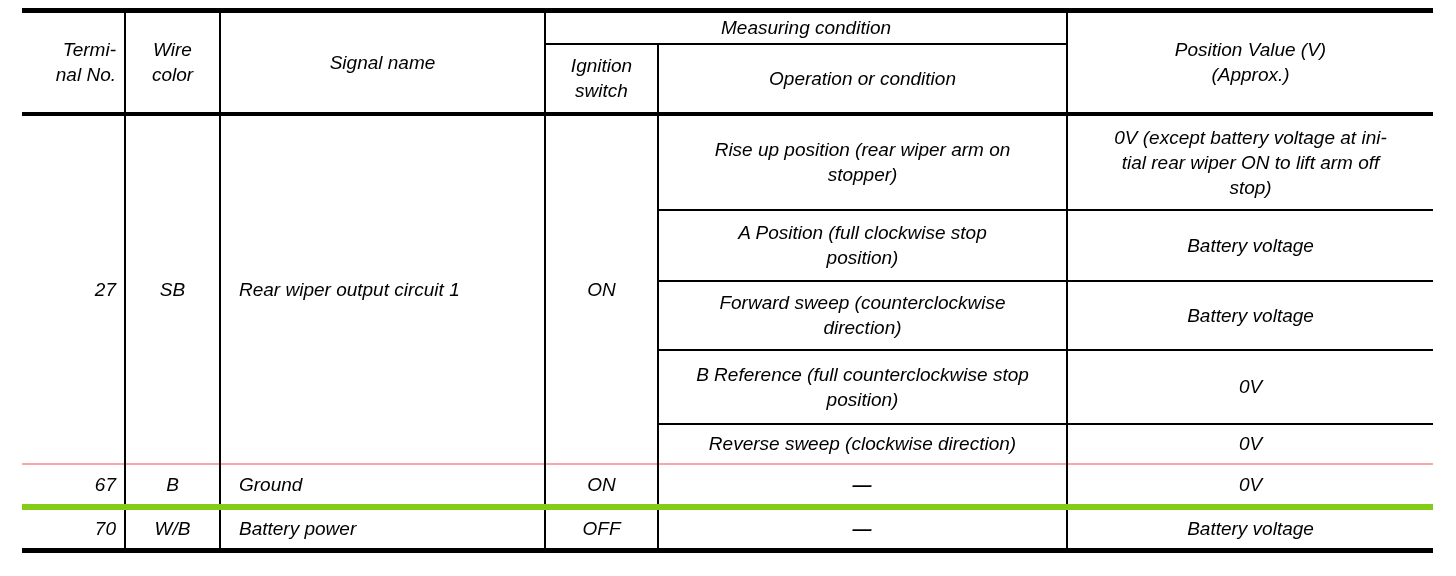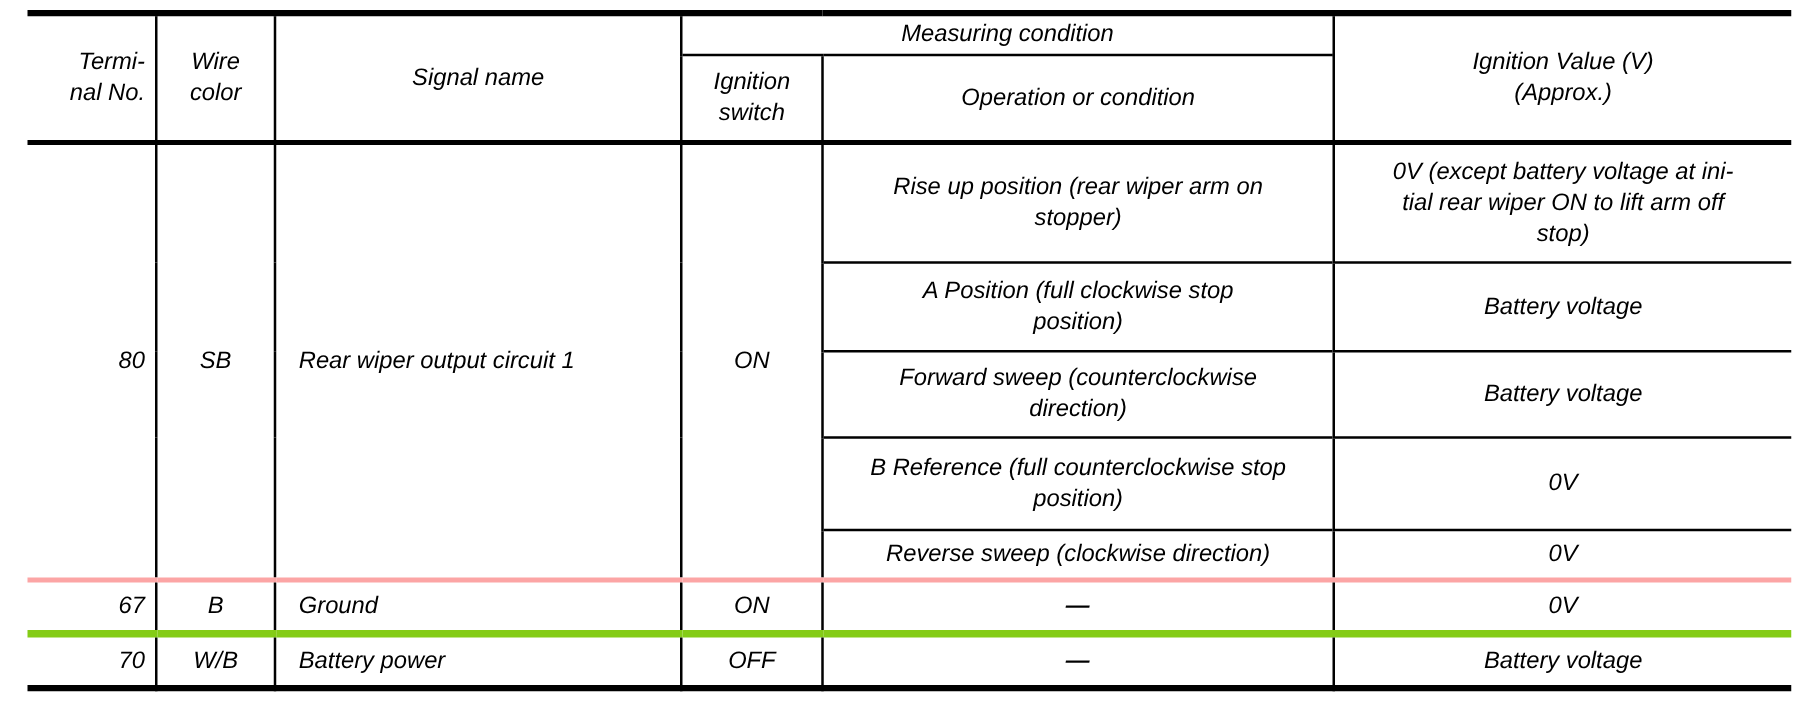--- a/index.html
+++ b/index.html
@@ -42,21 +42,21 @@
   .terminal-table .head-sub { height: 70px; }
   .terminal-table .head-sub th { border-top: 2px solid #000; }
   .terminal-table .row-rise { height: 96px; }
   .terminal-table .row-a    { height: 71px; }
   .terminal-table .row-fwd  { height: 69px; }
   .terminal-table .row-b    { height: 74px; }
   .terminal-table .row-rev  { height: 40px; }
   .terminal-table .row-67   { height: 43px; }
   .terminal-table .row-70   { height: 44px; }
   .terminal-table tr.sub td { border-top: 2px solid #000; }
-  .terminal-table tr.row-67 td { border-top: 4px solid #fca5a5; }
+  .terminal-table tr.row-67 td { border-top: 2px solid #fca5a5; }
   .terminal-table tr.row-70 td { border-top: 6px solid #84cc16; }
   .terminal-table td.left {
     text-align: left;
     padding-left: 18px;
   }
   .terminal-table td.dash {
     font-weight: bold;
     letter-spacing: 1px;
   }
 </style>
@@ -74,32 +74,32 @@
       <col style="width:366px">
     </colgroup>
     <thead>
       <tr class="head-top">
         <th rowspan="2" class="c1">Termi-
 nal No.</th>
         <th rowspan="2">Wire
 color</th>
         <th rowspan="2">Signal name</th>
         <th colspan="2">Measuring condition</th>
-        <th rowspan="2">Ignition Value (V)
+        <th rowspan="2">Position Value (V)
 (Approx.)</th>
       </tr>
       <tr class="head-sub">
         <th>Ignition
 switch</th>
         <th>Operation or condition</th>
       </tr>
     </thead>
     <tbody>
       <tr class="row-rise">
-        <td rowspan="5" class="c1">80</td>
+        <td rowspan="5" class="c1">27</td>
         <td rowspan="5">SB</td>
         <td rowspan="5" class="left">Rear wiper output circuit 1</td>
         <td rowspan="5">ON</td>
         <td>Rise up position (rear wiper arm on
 stopper)</td>
         <td>0V (except battery voltage at ini-
 tial rear wiper ON to lift arm off
 stop)</td>
       </tr>
       <tr class="row-a sub">

